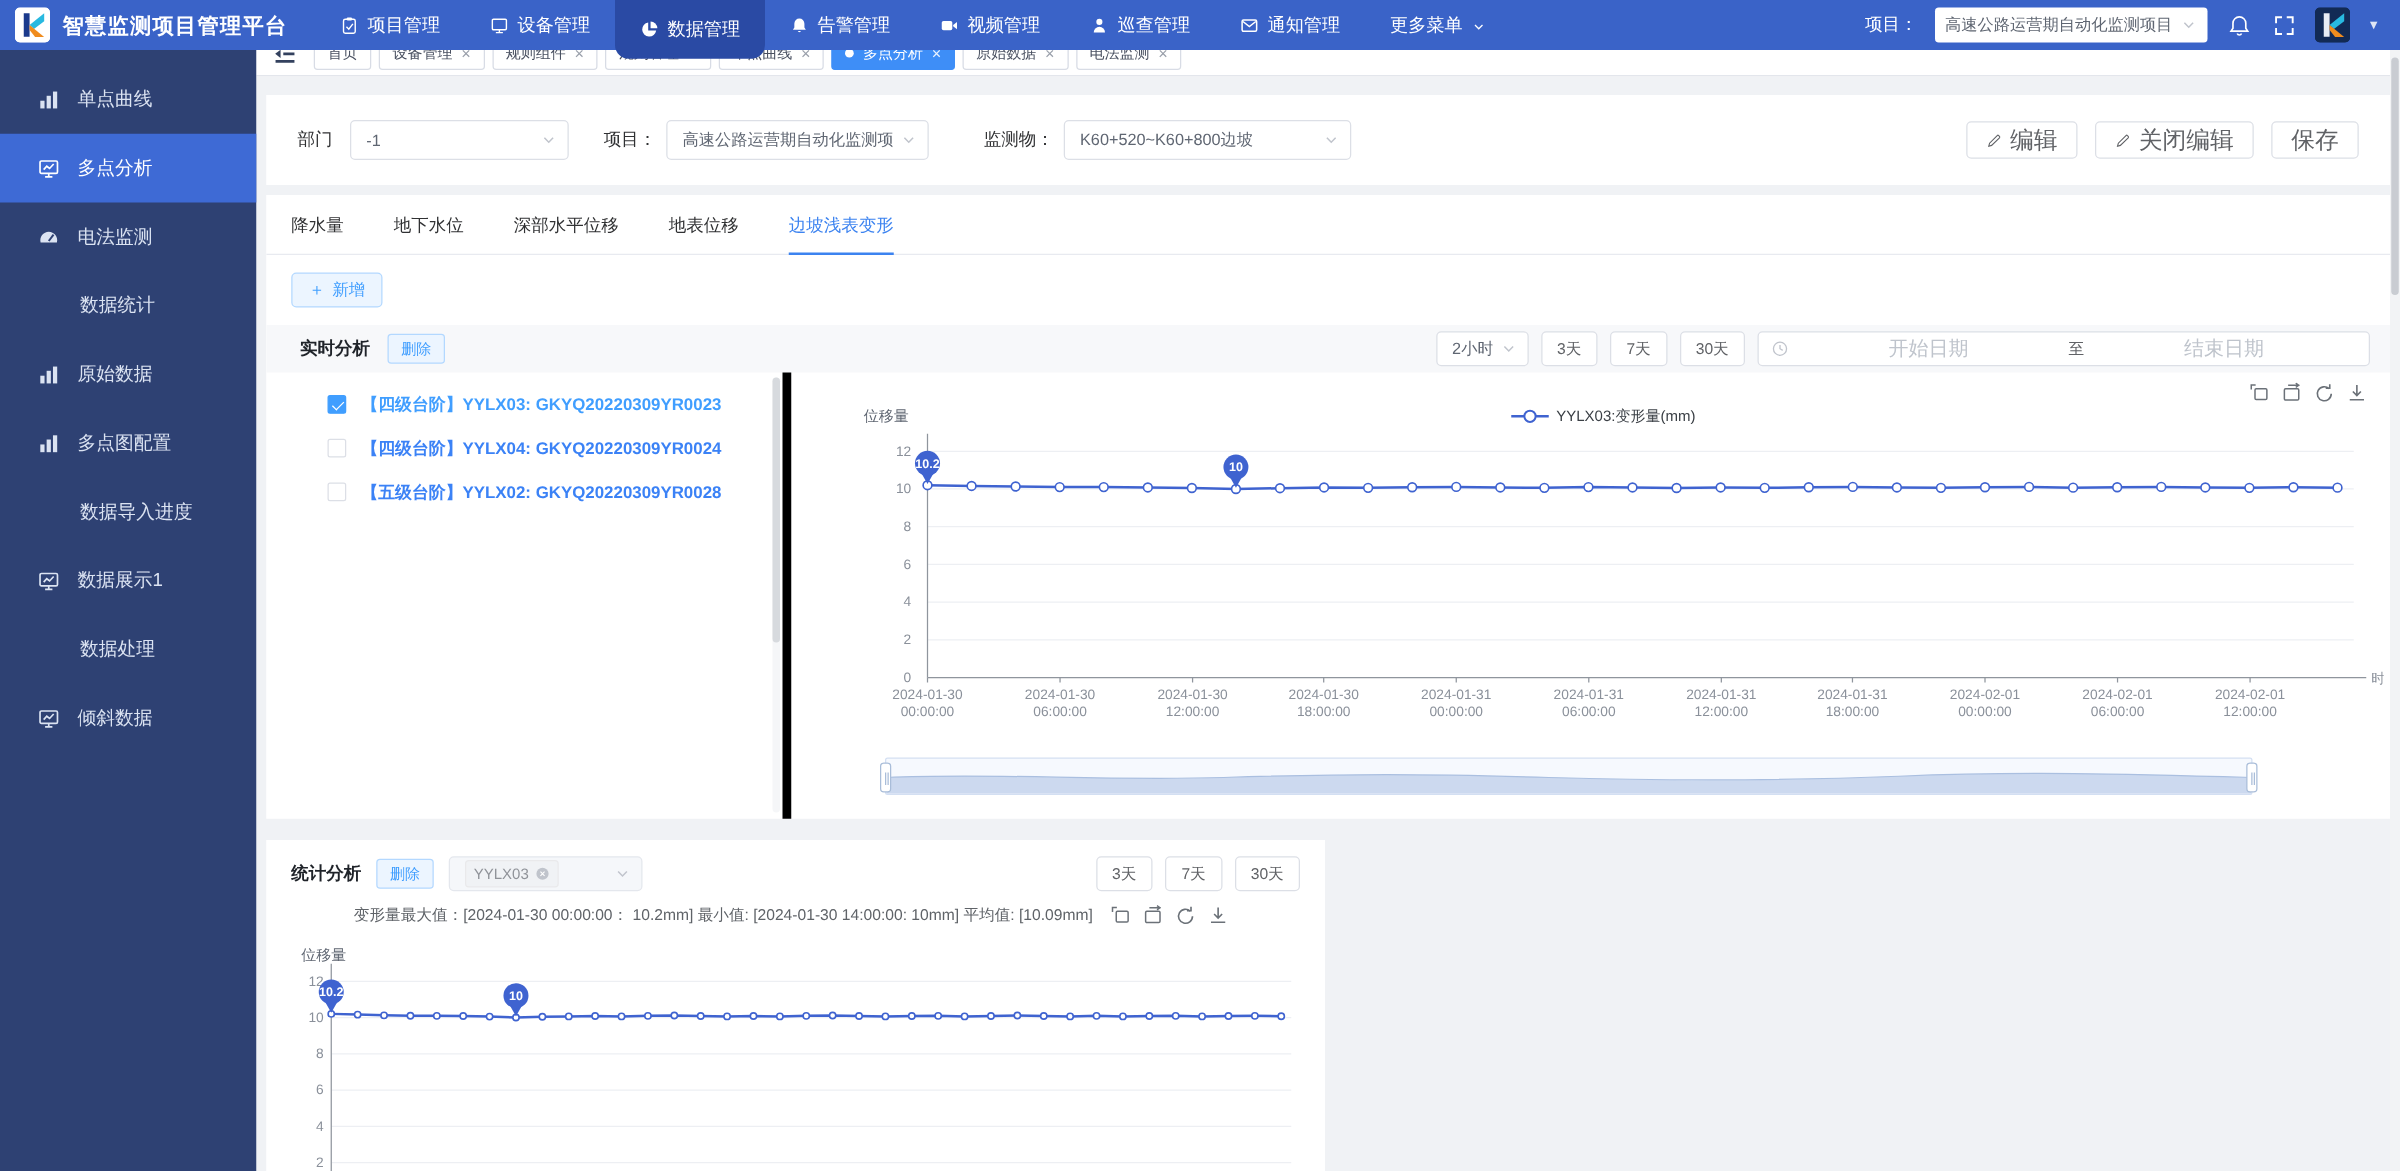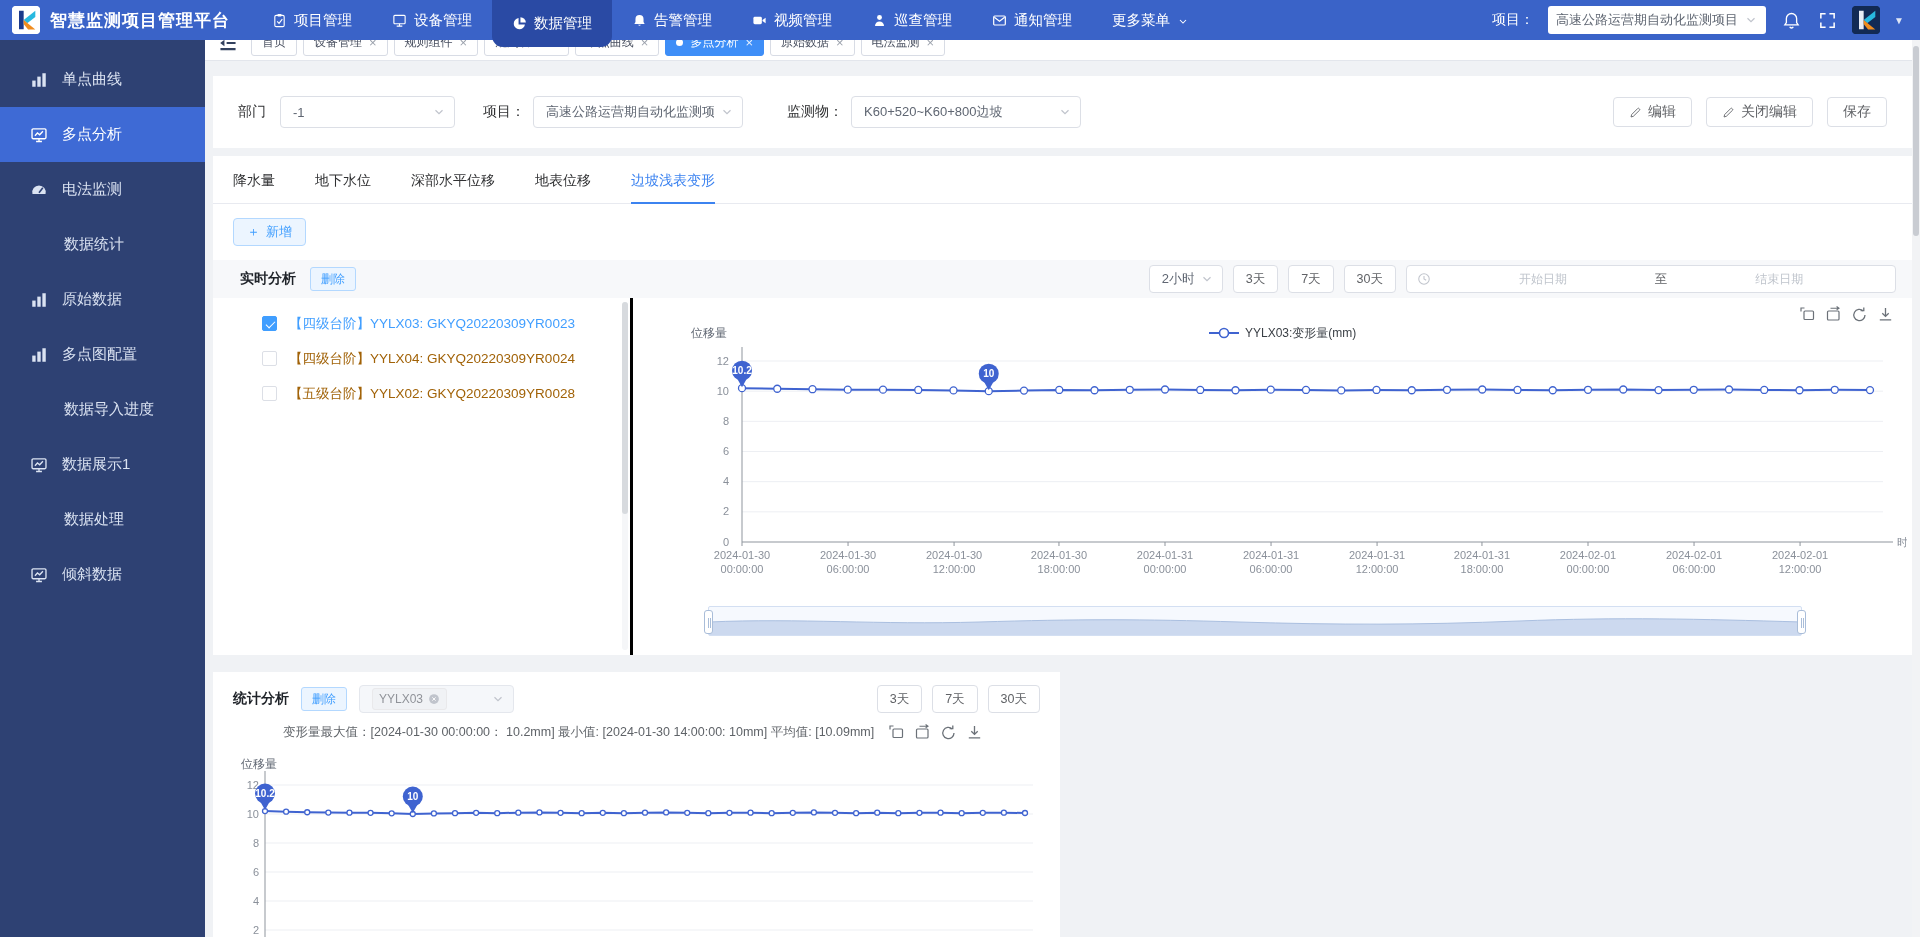--- a/index.html
+++ b/index.html
@@ -46,46 +46,46 @@
   .content { position:absolute; top:76px; left:205px; width:1715px; height:861px; }
   .card { position:absolute; background:#fff; }
   .card-filters { left:8px; right:8px; top:0; height:72px; }
   .filter-row { display:flex; align-items:center; height:100%; padding:0 25px; }
   .f-label { font-size:14px; color:#303133; white-space:nowrap; }
   .sel { height:32px; border:1px solid #dcdfe6; border-radius:4px; background:#fff; display:flex; align-items:center; padding:0 8px 0 12px; gap:6px; cursor:pointer; }
   .sel .val { flex:1; font-size:13px; color:#5f6672; white-space:nowrap; overflow:hidden; }
   .sel.disabled { background:#f5f7fa; border-color:#e4e7ed; cursor:not-allowed; }
   .caret svg { width:14px; height:14px; display:block; }
   .f-actions { margin-left:auto; display:flex; gap:14px; }
-  .btn { height:30px; border:1px solid #dcdfe6; border-radius:4px; background:#fff; color:#606266; font-size:14px; display:flex; align-items:center; justify-content:center; gap:6px; padding:0 15px; cursor:pointer; white-space:nowrap; }
+  .btn { height:30px; border:1px solid #dcdfe6; border-radius:4px; background:#fff; color:#606266; font-size:19px; display:flex; align-items:center; justify-content:center; gap:6px; padding:0 15px; cursor:pointer; white-space:nowrap; }
   .btn svg { width:13px; height:13px; }
   .btn-plain-blue { color:#409eff; background:#ecf5ff; border-color:#b3d8ff; }
 
   .card-main { left:8px; right:8px; top:80px; height:499px; overflow:hidden; }
   .subtabs { display:flex; gap:40px; padding:16px 20px 0 20px; border-bottom:1px solid #e8eaf0; }
   .subtab { font-size:14px; color:#303133; padding-bottom:13px; cursor:pointer; position:relative; }
   .subtab.active { color:#3c83f0; }
   .subtab.active::after { content:""; position:absolute; left:0; right:0; bottom:-1px; height:2px; background:#3c83f0; }
   .add-row { padding:14px 0 0 20px; }
   .btn-add { height:28px; padding:0 13px; font-size:13px; }
 
   .rt-header { margin-top:14px; height:38px; background:#f7f8fa; display:flex; align-items:center; padding:0 16px 0 27px; gap:14px; }
   .sec-title { font-weight:bold; font-size:14px; color:#1f2329; white-space:nowrap; }
   .btn-mini { height:24px; padding:0 10px; font-size:12px; border-radius:3px; }
   .rt-controls { margin-left:auto; display:flex; align-items:center; gap:10px; }
   .sel-sm { height:28px; font-size:12.5px; }
   .btn-sm { height:28px; padding:0 12px; font-size:12.5px; }
   .date-range { width:490px; height:28px; border:1px solid #dcdfe6; border-radius:4px; display:flex; align-items:center; padding:0 10px; gap:6px; background:#fff; cursor:pointer; }
-  .date-range .ph { flex:1; text-align:center; font-size:12px; color:#bfc4cc; }
+  .date-range .ph { flex:1; text-align:center; font-size:16px; color:#bfc4cc; }
   .date-range .to { font-size:12.5px; color:#606266; }
   .date-range svg { width:14px; height:14px; flex:0 0 auto; }
 
   .rt-body { position:relative; display:flex; height:361px; }
-  .pt-list { width:420px; border-right:3px solid #000000; position:relative; padding-top:8px; }
-  .pt-item { height:35px; display:flex; align-items:center; gap:12px; padding-left:49px; font-size:13.5px; color:#a16207; cursor:pointer; white-space:nowrap; }
+  .pt-list { width:420px; border-right:7px solid #000000; position:relative; padding-top:8px;font-weight:bold; }
+  .pt-item { height:35px; display:flex; align-items:center; gap:12px; padding-left:49px; font-size:13.5px; color:#3b82f6; cursor:pointer; white-space:nowrap; }
   .pt-item.checked { color:#409eff; }
   .cbx { width:15px; height:15px; border:1px solid #dcdfe6; border-radius:2px; background:#fff; position:relative; flex:0 0 auto; cursor:pointer; }
   .cbx.on { background:#409eff; border-color:#409eff; }
   .cbx.on::after { content:""; position:absolute; left:4.5px; top:1.5px; width:4px; height:8px; border:solid #fff; border-width:0 1.5px 1.5px 0; transform:rotate(45deg); }
   .list-scroll { position:absolute; right:2px; top:4px; width:6px; height:348px; background:#f5f6f8; border-radius:3px; }
   .list-thumb { position:absolute; top:0; left:0; width:6px; height:212px; border-radius:3px; background:#d7dade; cursor:pointer; }
 
   .chart-region { flex:1; position:relative; }
   .chart-tools { position:absolute; display:flex; gap:9px; z-index:5; }
   .chart-tools.rt { top:8px; right:18px; }

